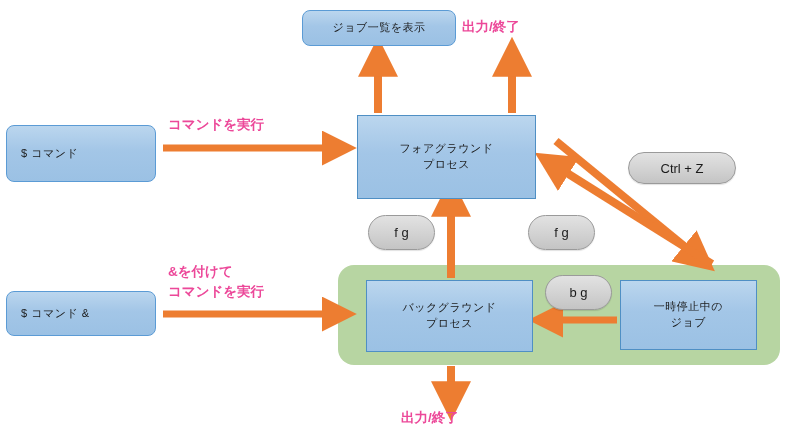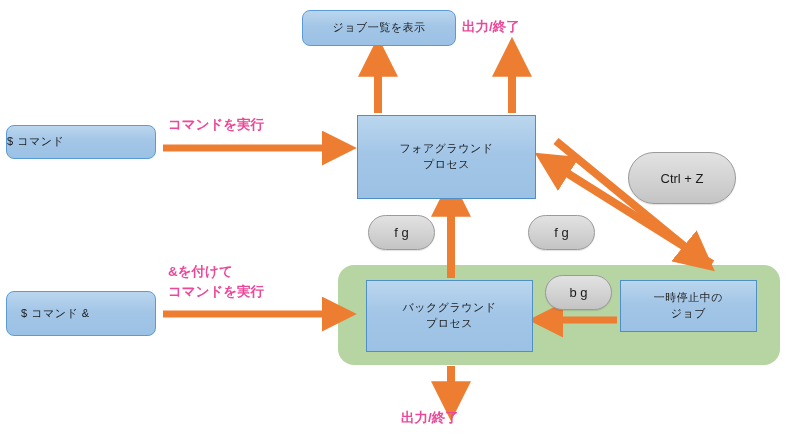--- a/index.html
+++ b/index.html
@@ -120,41 +120,41 @@
 
     <g>
       <line x1="556" y1="141" x2="700" y2="259" stroke="#ED7D31" stroke-width="8" marker-end="url(#ah)"></line>
     </g>
 
     <g>
       <line x1="712" y1="264" x2="551" y2="163" stroke="#ED7D31" stroke-width="8" marker-end="url(#ah)"></line>
     </g>
   </svg>
 
-  <div class="box rounded" style="left:6px;top:125px;width:150px;height:34px;justify-content:flex-start;">$ コマンド</div>
+  <div class="box rounded" style="left:6px;top:125px;width:150px;height:57px;justify-content:flex-start;padding-left:14px;">$ コマンド</div>
 
   <div class="box rounded" style="left:6px;top:291px;width:150px;height:45px;justify-content:flex-start;padding-left:14px;">$ コマンド  &amp;</div>
 
   <div class="box rounded" style="left:302px;top:10px;width:154px;height:36px;">ジョブ一覧を表示</div>
 
   <div class="box" style="left:357px;top:115px;width:179px;height:84px;">フォアグラウンド
 プロセス</div>
 
   <div class="box" style="left:366px;top:280px;width:167px;height:72px;">バックグラウンド
 プロセス</div>
 
-  <div class="box" style="left:620px;top:280px;width:137px;height:52px;">一時停止中の
+  <div class="box" style="left:620px;top:280px;width:137px;height:70px;">一時停止中の
 ジョブ</div>
 
 
   <div class="pill" style="left:368px;top:215px;width:67px;height:35px;">f g</div>
 
   <div class="pill" style="left:528px;top:215px;width:67px;height:35px;">f g</div>
 
-  <div class="pill" style="left:628px;top:152px;width:108px;height:52px;">Ctrl + Z</div>
+  <div class="pill" style="left:628px;top:152px;width:108px;height:32px;">Ctrl + Z</div>
 
   <div class="pill" style="left:545px;top:275px;width:67px;height:35px;">b g</div>
 
   <div class="label" style="left:168px;top:115px;width:172px;">コマンドを実行</div>
 
   <div class="label" style="left:168px;top:262px;width:172px;">&amp;を付けて
 コマンドを実行</div>
 
   <div class="label" style="left:462px;top:17px;width:100px;">出力/終了</div>
 

